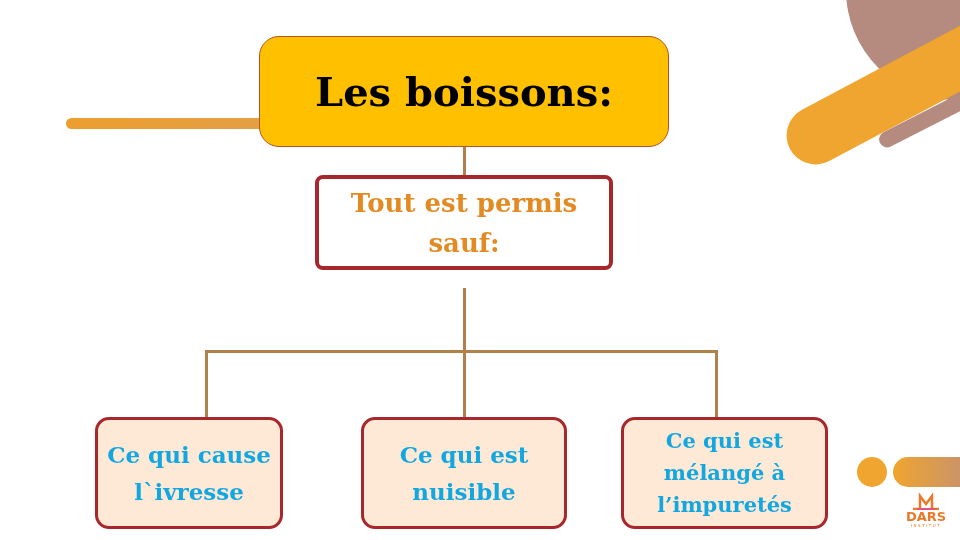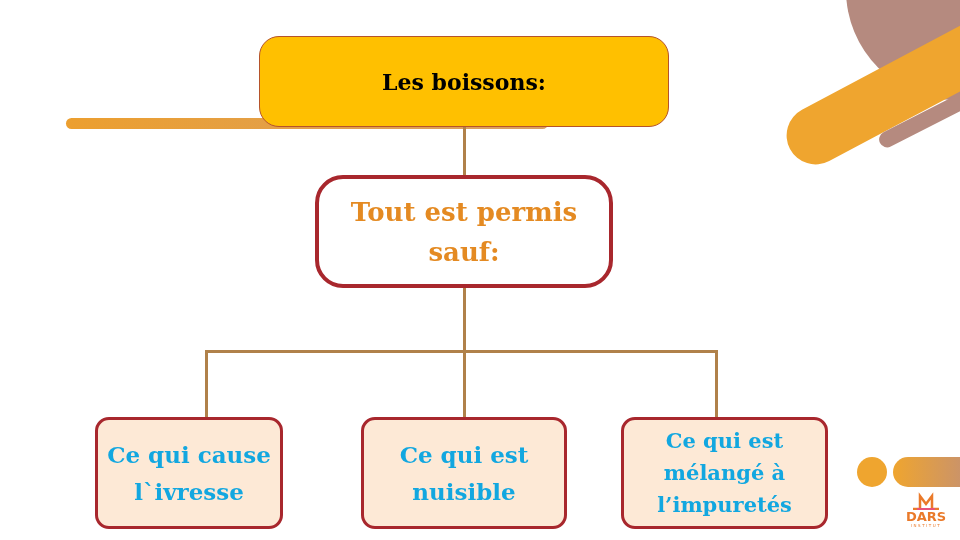--- a/index.html
+++ b/index.html
@@ -55,27 +55,27 @@
     
     .line { background: #b0814a; position: absolute; }
 
     
     .node {
       position: absolute; box-sizing: border-box;
       display: flex; align-items: center; justify-content: center; text-align: center;
       font-weight: bold;
     }
     .title-node {
-      left: 259px; top: 36px; width: 410px; height: 91px;
+      left: 259px; top: 36px; width: 410px; height: 111px;
       background: #ffc000; border: 1.5px solid #b5532b; border-radius: 20px;
-      font-size: 22px; color: #000000;
+      font-size: 40px; color: #000000;
     }
     .sub-node {
-      left: 315px; top: 175px; width: 298px; height: 113px;
-      background: #ffffff; border: 4px solid #a8272d; border-radius: 28px;
+      left: 315px; top: 175px; width: 298px; height: 95px;
+      background: #ffffff; border: 4px solid #a8272d; border-radius: 8px;
       font-size: 26px; line-height: 40px; color: #e48a22; padding: 0 12px;
     }
     .leaf {
       top: 417px; height: 112px; background: #fde9d6;
       border: 3px solid #a8272d; border-radius: 14px;
       color: #12a7e0; font-size: 23px; line-height: 37px; padding: 0 8px;
     }
     .leaf-1 { left: 95px; width: 188px; }
     .leaf-2 { left: 361px; width: 206px; }
     .leaf-3 { left: 613px; width: 207px; font-size: 21px; line-height: 32px; margin-left: 8px; }

